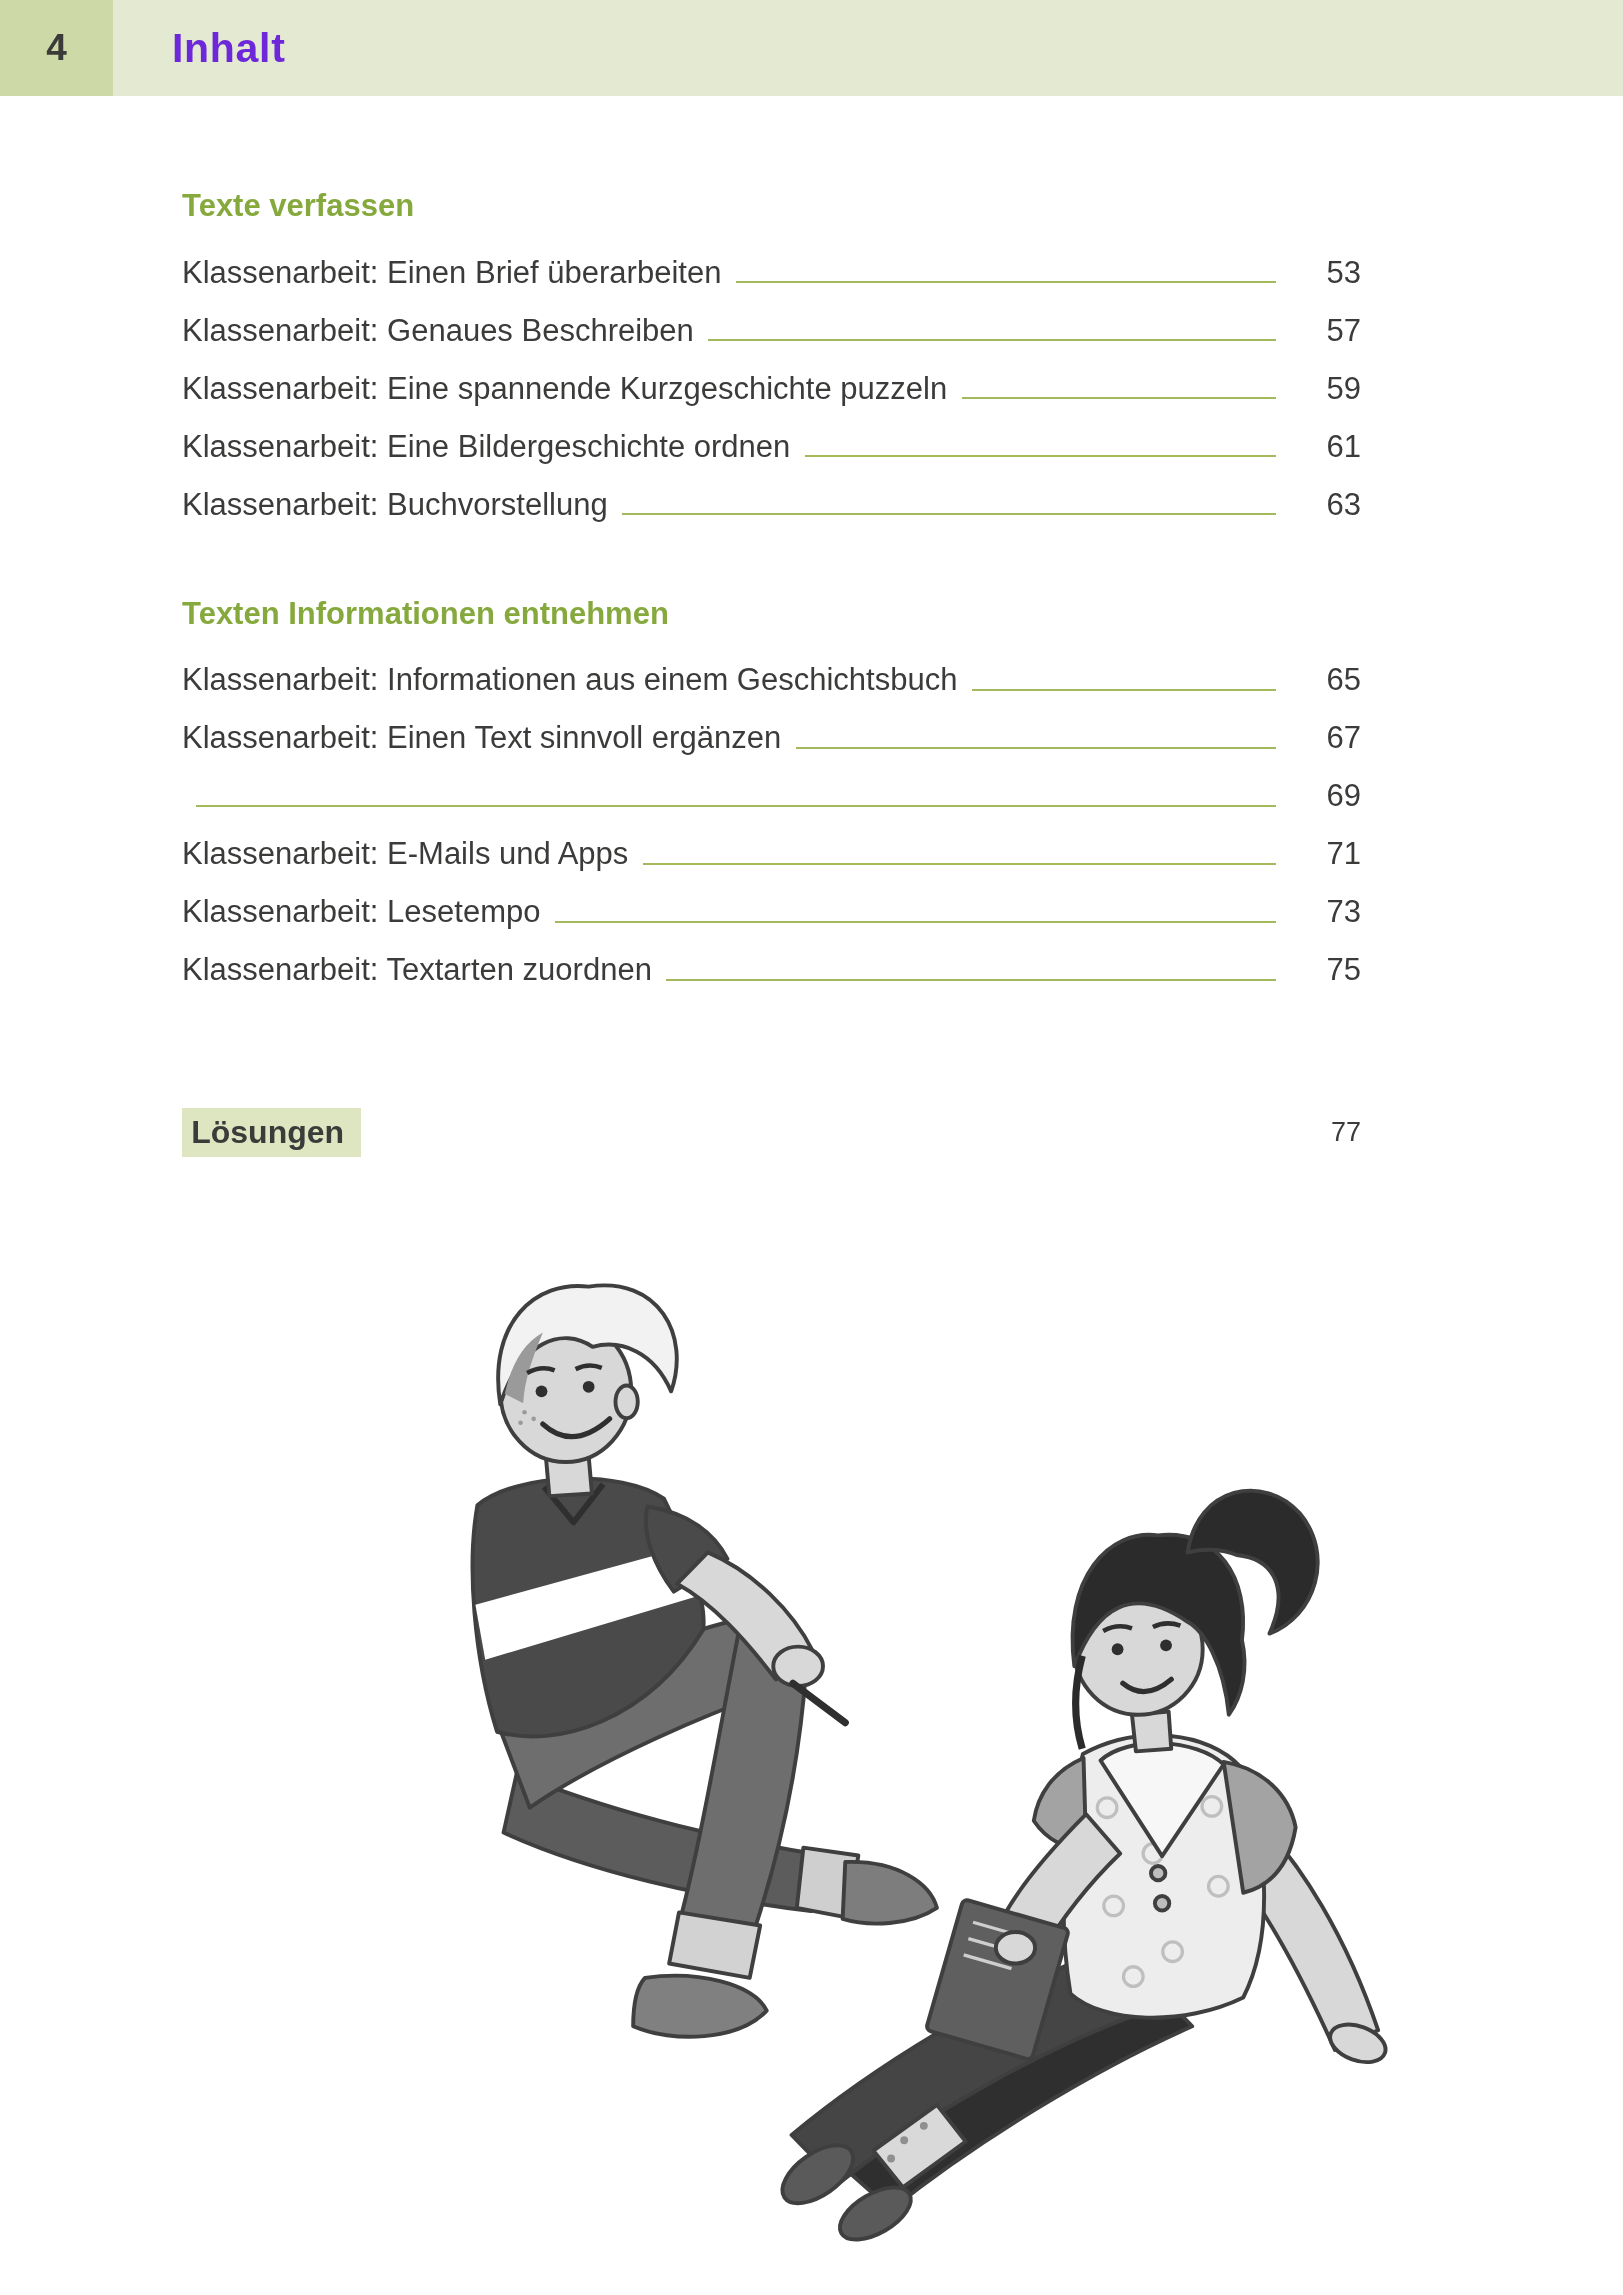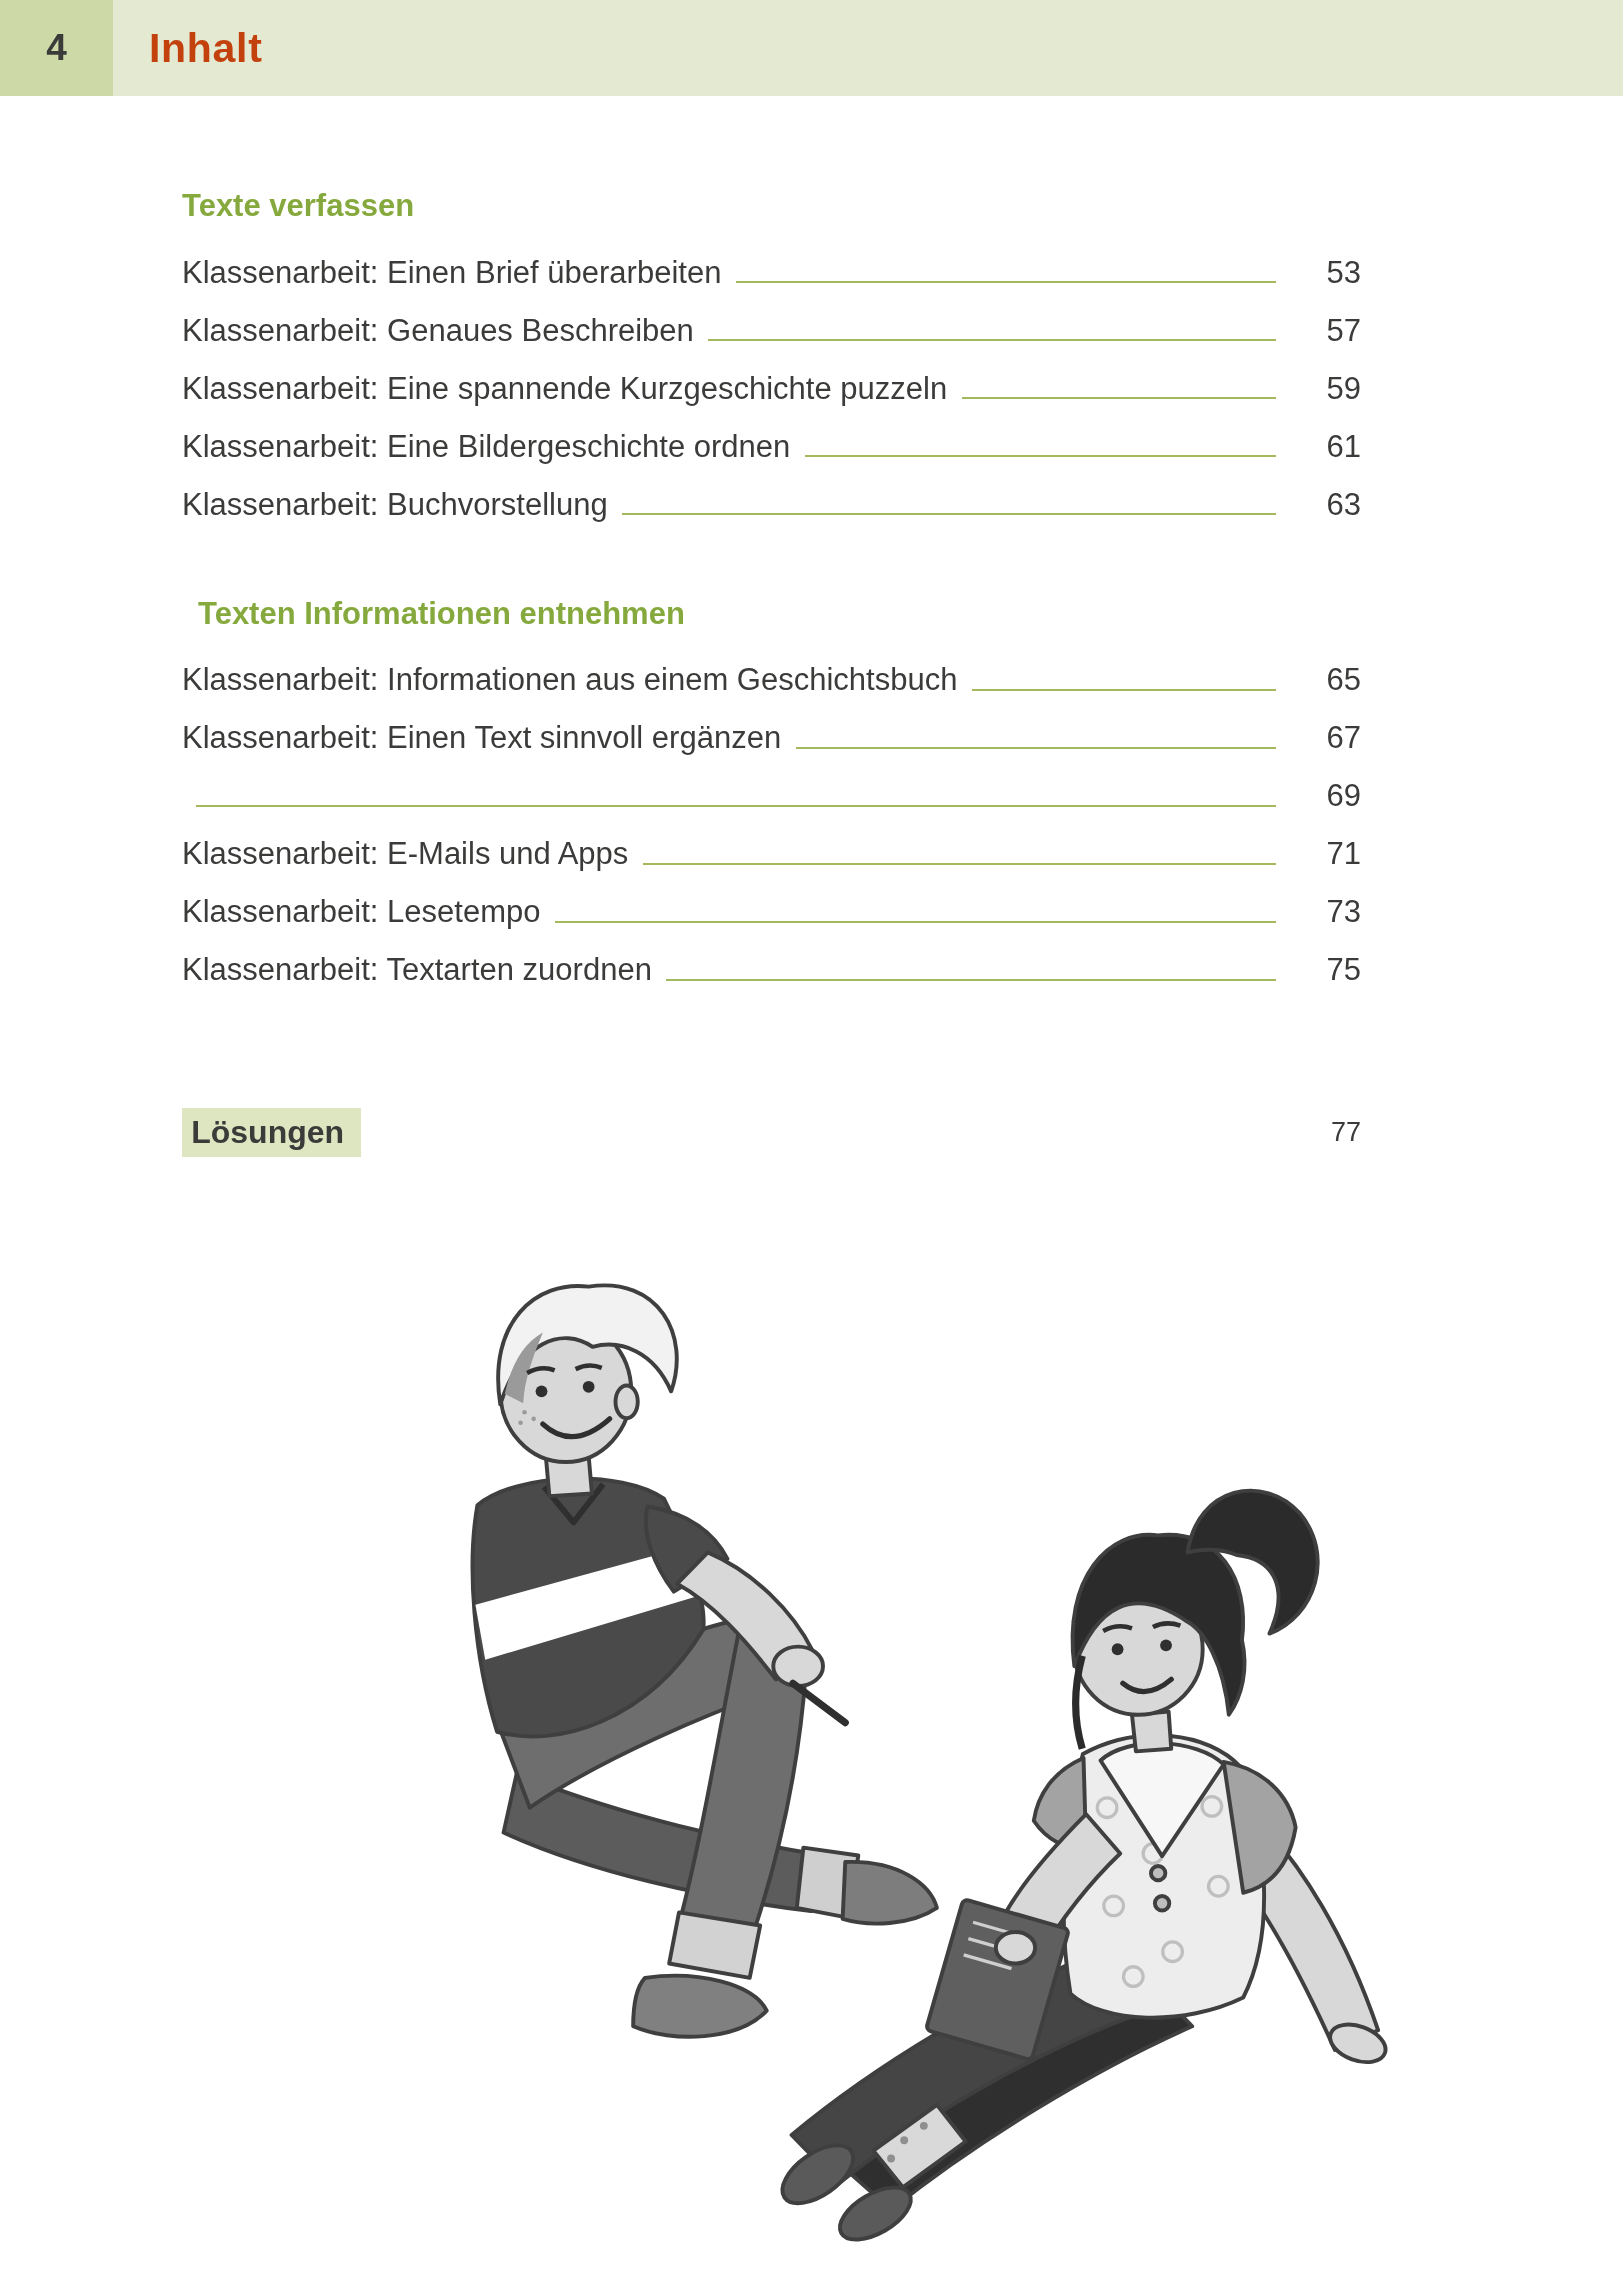--- a/index.html
+++ b/index.html
@@ -19,38 +19,38 @@
     background: #e4e9d1;
     display: flex; align-items: center;
   }
   .page-num-box {
     width: 113px; height: 100%;
     background: #cdd9a6;
     display: flex; align-items: center; justify-content: center;
     font-size: 37px; font-weight: bold; color: #3b3b3a;
   }
   .header-title {
-    margin-left: 36px;
-    font-size: 41px; font-weight: bold; color: #c2410c;
+    margin-left: 59px;
+    font-size: 41px; font-weight: bold; color: #6d28d9;
     letter-spacing: 0.7px;
   }
 
   
   .content {
     position: absolute;
     left: 182px; top: 186px;
     width: 1179px;
   }
   .section-title {
     font-size: 31px; font-weight: bold;
     color: #86a93d;
     margin: 0 0 14.4px 0;
     line-height: 1.3;
   }
-  .section-title.second { margin-top: 63px; margin-left: 16px; }
+  .section-title.second { margin-top: 63px; }
   .toc-row {
     display: flex; align-items: flex-end;
     height: 58px;
     box-sizing: border-box;
     padding-bottom: 7.9px;
     font-size: 31px;
   }
   .toc-label { white-space: nowrap; color: #3b3b3a; }
   .toc-leader {
     flex: 1 1 auto;

